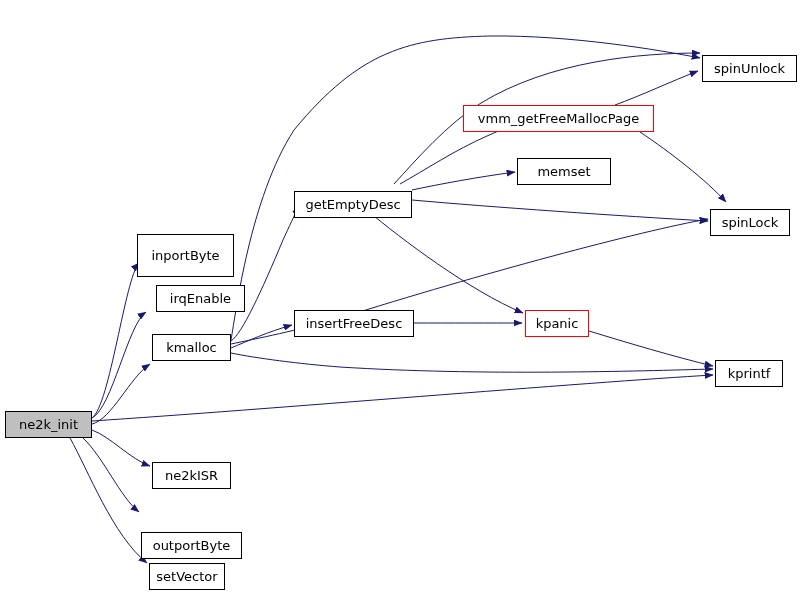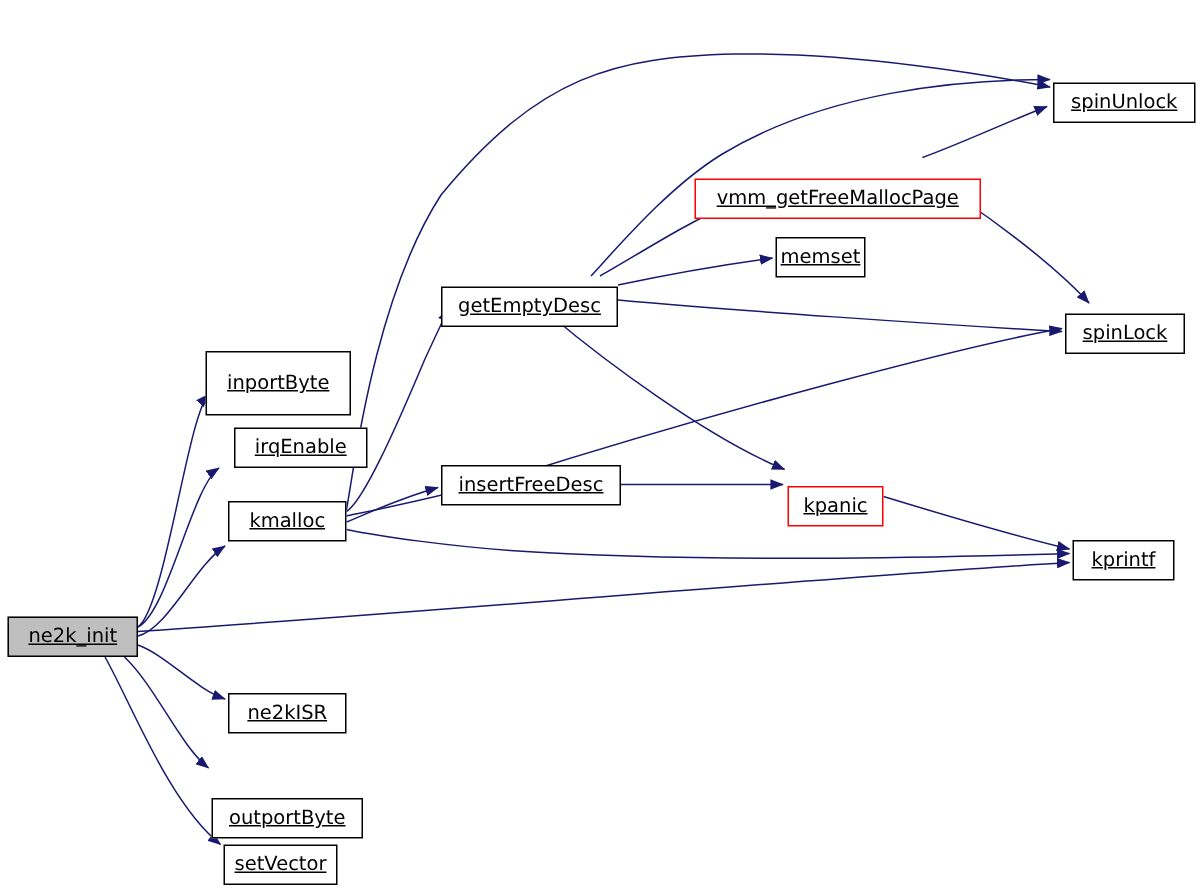--- a/index.html
+++ b/index.html
@@ -37,26 +37,24 @@
     line-height: 1;
     white-space: nowrap;
     letter-spacing: 0px;
   }
   .node.current {
     background: #bfbfbf;
     border: 1px solid #000000;
   }
   .node.highlight {
     border: 1px solid #ff0000;
-    margin-top: 14px;
   }
   .node-label {
     display: block;
     padding: 0 2px;
-    text-decoration: underline;
   }
 </style>
 </head>
 <body>
 
 <div id="canvas">
 
   <svg id="edge-layer" viewBox="0 0 800 595" xmlns="http://www.w3.org/2000/svg">
     <defs>
       <marker id="arrowhead" markerWidth="9" markerHeight="7" refX="8.4" refY="3.5" orient="auto" markerUnits="userSpaceOnUse">
@@ -112,21 +110,21 @@
       </div>
       <div class="node" style="left: 294px; top: 191px; width: 118px; height: 27px;">
         <span class="node-label">getEmptyDesc</span>
       </div>
       <div class="node" style="left: 294px; top: 310px; width: 120px; height: 27px;">
         <span class="node-label">insertFreeDesc</span>
       </div>
       <div class="node highlight" style="left: 463px; top: 105px; width: 191px; height: 27px;">
         <span class="node-label">vmm_getFreeMallocPage</span>
       </div>
-      <div class="node" style="left: 517px; top: 158px; width: 60px; height: 27px;">
+      <div class="node" style="left: 517px; top: 158px; width: 94px; height: 27px;">
         <span class="node-label">memset</span>
       </div>
       <div class="node highlight" style="left: 525px; top: 310px; width: 64px; height: 27px;">
         <span class="node-label">kpanic</span>
       </div>
       <div class="node" style="left: 702px; top: 55px; width: 95px; height: 27px;">
         <span class="node-label">spinUnlock</span>
       </div>
       <div class="node" style="left: 710px; top: 209px; width: 80px; height: 27px;">
         <span class="node-label">spinLock</span>

